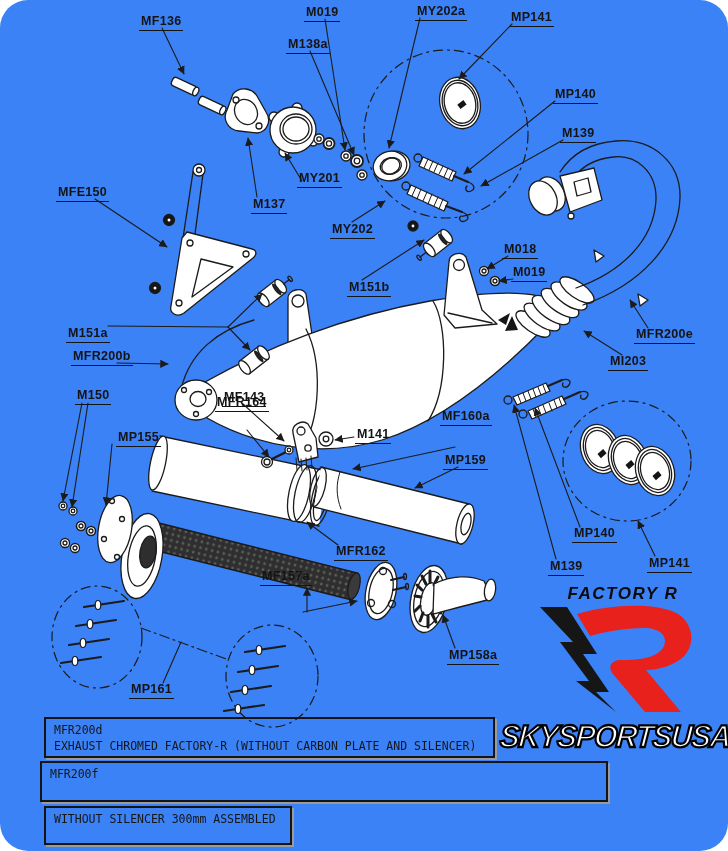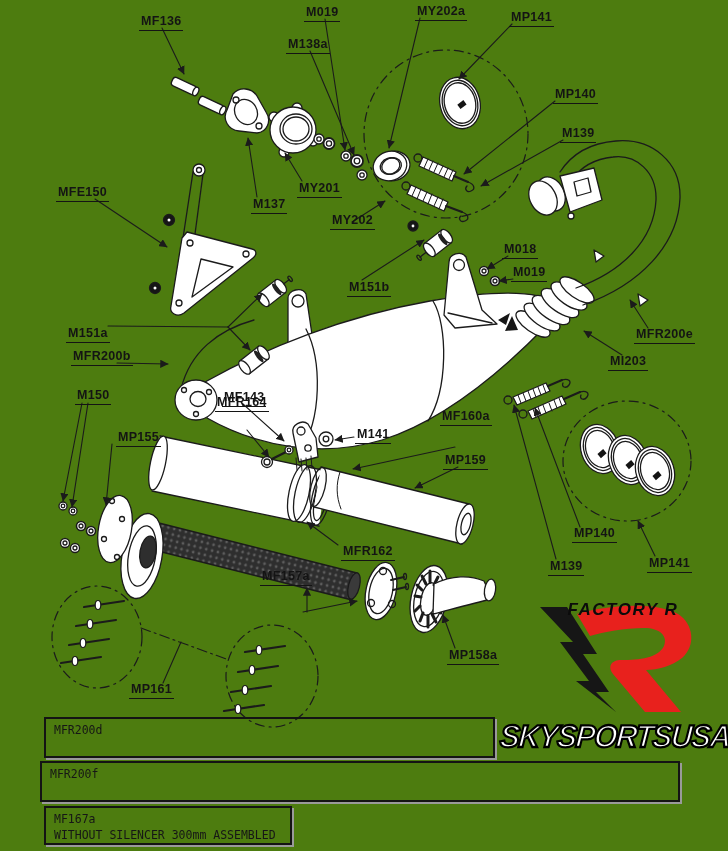--- a/index.html
+++ b/index.html
@@ -1,27 +1,27 @@
 <!DOCTYPE html>
 <html><head>
 <meta charset="utf-8">
 <style>
   html,body{margin:0;padding:0;background:#fff;}
-  #stage{position:relative;width:728px;height:851px;background:#4d7c0f;overflow:hidden;
-         font-family:"Liberation Sans",sans-serif;}
+  #stage{position:relative;width:728px;height:851px;background:#3b82f6;overflow:hidden;
+         font-family:"Liberation Sans",sans-serif;border-radius:28px;}
   #art{position:absolute;left:0;top:0;}
   .lbl{position:absolute;font:bold 12.5px "Liberation Sans",sans-serif;color:#141414;
        letter-spacing:.3px;white-space:nowrap;line-height:13px;
        border-bottom:1.6px solid #141414;padding:0 2px 1.5px 2px;}
   .legend-box{position:absolute;border:2px solid #141414;background:transparent;
        box-shadow:2px 2px 0 #9a9a9a;padding:3px 8px 2px 8px;box-sizing:border-box;}
   .legend-box .code,.legend-box .desc{font-family:"DejaVu Sans Mono",monospace;color:#161616;
        font-size:11.5px;line-height:16px;white-space:nowrap;}
   .brand-title{position:absolute;left:543px;top:584px;width:160px;text-align:center;
-       font:italic bold 17px "Liberation Sans",sans-serif;color:#0b0b0b;letter-spacing:1.5px;margin-top:16px;}
+       font:italic bold 17px "Liberation Sans",sans-serif;color:#0b0b0b;letter-spacing:1.5px;}
   .dealer{position:absolute;left:500px;top:719px;width:224px;text-align:center;
        font:italic bold 30px "Liberation Sans",sans-serif;color:#fff;letter-spacing:-1.5px;
        -webkit-text-stroke:2.2px #000;transform:skewX(-4deg) scaleY(1.05);}
 </style>
 </head>
 <body>
 
 <div id="stage">
 
 <svg id="art" width="728" height="851" viewBox="0 0 728 851">
@@ -390,53 +390,53 @@
 
   <div>
     <span class="lbl" style="left:139px;top:15px">MF136</span>
     <span class="lbl" style="left:304px;top:6px">M019</span>
     <span class="lbl" style="left:415px;top:5px">MY202a</span>
     <span class="lbl" style="left:509px;top:11px">MP141</span>
     <span class="lbl" style="left:286px;top:38px">M138a</span>
     <span class="lbl" style="left:553px;top:88px">MP140</span>
     <span class="lbl" style="left:560px;top:127px">M139</span>
     <span class="lbl" style="left:56px;top:186px">MFE150</span>
-    <span class="lbl" style="left:297px;top:182px">MY201</span>
+    <span class="lbl" style="left:297px;top:172px">MY201</span>
     <span class="lbl" style="left:251px;top:198px">M137</span>
-    <span class="lbl" style="left:330px;top:214px">MY202</span>
+    <span class="lbl" style="left:330px;top:223px">MY202</span>
     <span class="lbl" style="left:347px;top:281px">M151b</span>
     <span class="lbl" style="left:502px;top:243px">M018</span>
     <span class="lbl" style="left:511px;top:266px">M019</span>
     <span class="lbl" style="left:66px;top:327px">M151a</span>
     <span class="lbl" style="left:634px;top:328px">MFR200e</span>
     <span class="lbl" style="left:71px;top:350px">MFR200b</span>
     <span class="lbl" style="left:608px;top:355px">MI203</span>
     <span class="lbl" style="left:75px;top:389px">M150</span>
     <span class="lbl" style="left:222px;top:391px">MF143</span>
     <span class="lbl" style="left:215px;top:396px">MFR164</span>
     <span class="lbl" style="left:355px;top:428px">M141</span>
     <span class="lbl" style="left:440px;top:410px">MF160a</span>
     <span class="lbl" style="left:443px;top:454px">MP159</span>
     <span class="lbl" style="left:116px;top:431px">MP155</span>
-    <span class="lbl" style="left:341px;top:545px">MFR162</span>
+    <span class="lbl" style="left:334px;top:545px">MFR162</span>
     <span class="lbl" style="left:572px;top:527px">MP140</span>
     <span class="lbl" style="left:548px;top:560px">M139</span>
     <span class="lbl" style="left:647px;top:557px">MP141</span>
     <span class="lbl" style="left:260px;top:570px">MF157a</span>
     <span class="lbl" style="left:447px;top:649px">MP158a</span>
     <span class="lbl" style="left:129px;top:683px">MP161</span>
   </div>
 
   <div class="brand-title">FACTORY R</div>
   <div class="dealer">SKYSPORTSUSA</div>
 
   <div class="legend-box" style="left:44px;top:717px;width:451px;height:41px">
     <div class="code">MFR200d</div>
+    <div class="desc">EXHAUST CHROMED FACTORY-R (WITHOUT CARBON PLATE AND SILENCER)</div>
   </div>
-  <div class="legend-box" style="left:40px;top:761px;width:640px;height:41px">
+  <div class="legend-box" style="left:40px;top:761px;width:568px;height:41px">
     <div class="code">MFR200f</div>
   </div>
   <div class="legend-box" style="left:44px;top:806px;width:248px;height:39px">
-    <div class="code">MF167a</div>
     <div class="desc">WITHOUT SILENCER 300mm ASSEMBLED</div>
   </div>
 
 </div>
 
 </body></html>

